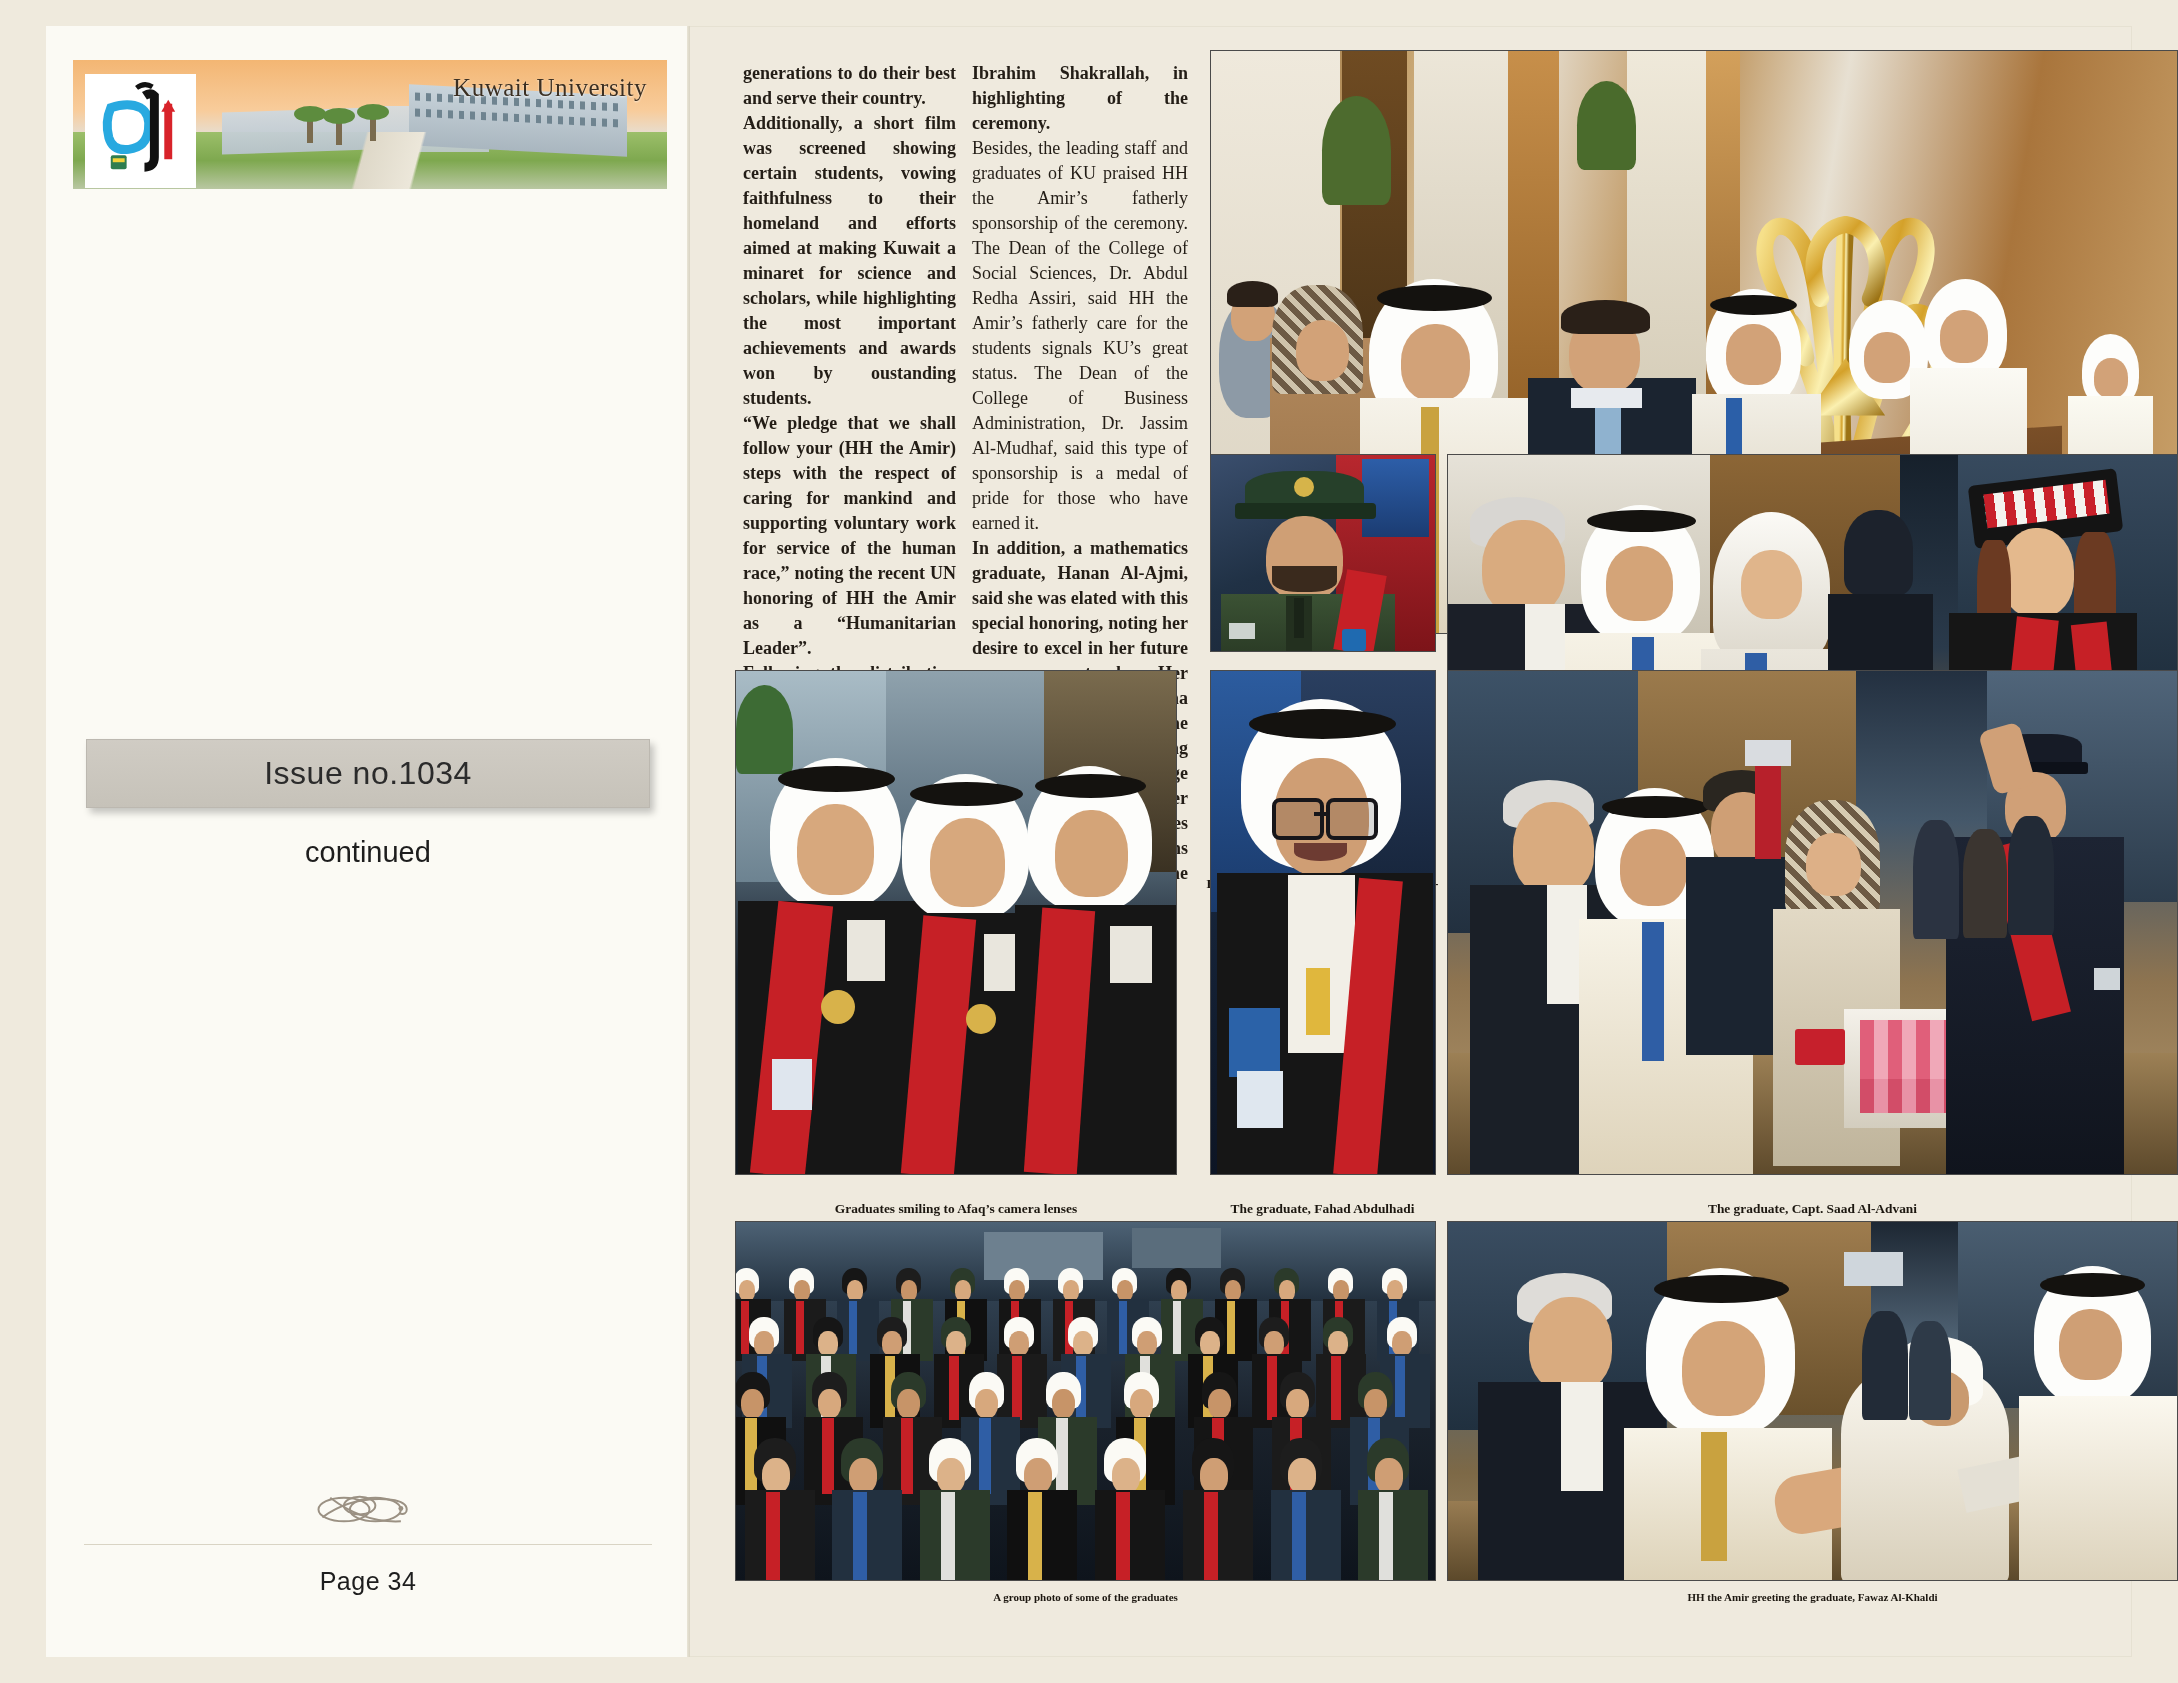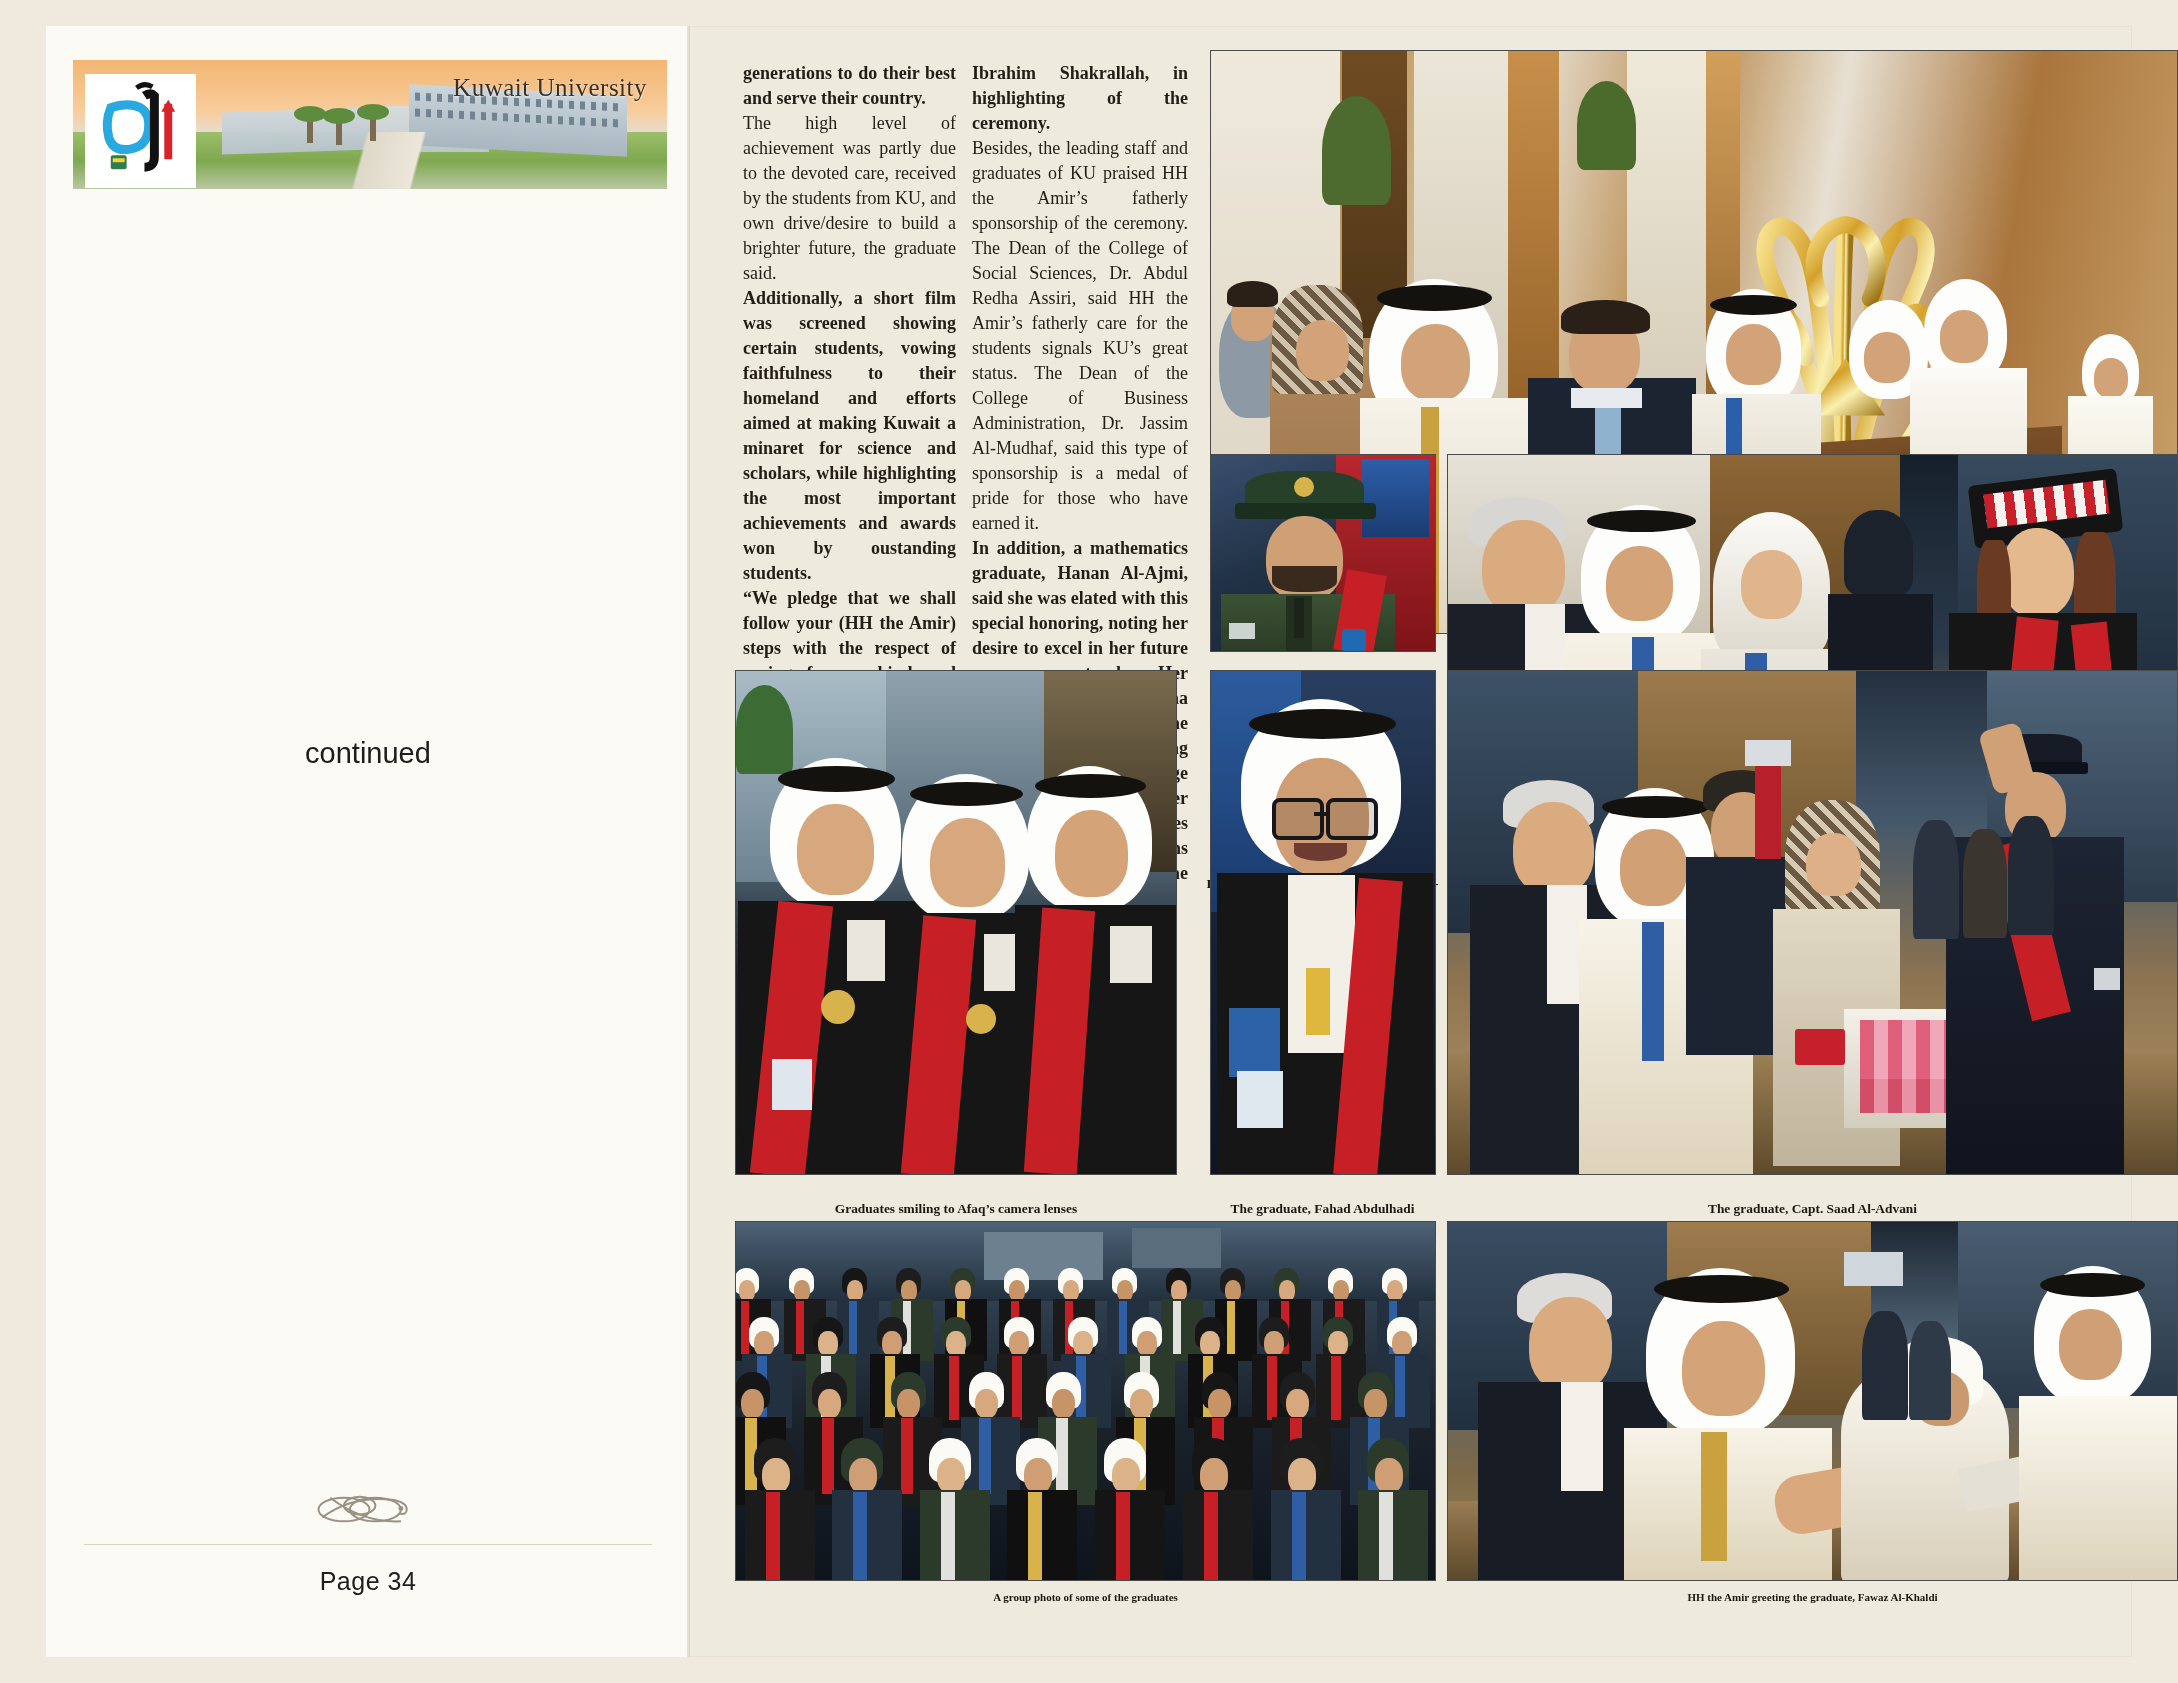--- a/index.html
+++ b/index.html
@@ -188,20 +188,23 @@
           <path d="M84 30 l0 56" stroke="#d8232a" stroke-width="8" fill="none"></path>
           <path d="M84 26 l-7 12 l14 0 z" fill="#d8232a"></path>
           <rect x="26" y="82" width="16" height="14" rx="2" fill="#2e7d4f"></rect>
           <rect x="28" y="85" width="12" height="4" fill="#f2d23a"></rect>
         </svg>
       </div>
     </div>
 
     <div class="masthead">
 
+      <div class="issue-chip">
+        <span class="issue-text">Issue no.1034</span>
+      </div>
 
       <div class="continued">continued</div>
     </div>
 
     <div class="footer">
       <div class="flourish">
         <svg width="149" height="51" viewBox="0 0 150 52">
           <g fill="none" stroke="#9b9183" stroke-width="2">
             <ellipse cx="50" cy="26" rx="26" ry="12"></ellipse>
             <ellipse cx="82" cy="26" rx="26" ry="12"></ellipse>
@@ -212,21 +215,20 @@
           <circle cx="108" cy="25" r="2.5" fill="#9b9183"></circle>
         </svg>
       </div>
       <div class="footrule"></div>
       <div class="pagenum">Page 34</div>
     </div>
   </div>
 
   <div class="col col1">
     <p class="b">generations to do their best and serve their country.</p>
-    <p>The high level of achievement was partly due to the devoted care, received by the students from KU, and own drive/desire to build a brighter future, the graduate said.</p>
     <p class="b">Additionally, a short film was screened showing certain students, vowing faithfulness to their homeland and efforts aimed at making Kuwait a minaret for science and scholars, while highlighting the most important achievements and awards won by oustanding students.</p>
     <p class="b">“We pledge that we shall follow your (HH the Amir) steps with the respect of caring for mankind and supporting voluntary work for service of the human race,” noting the recent UN honoring of HH the Amir as a “Humanitarian Leader”.</p>
     <p class="b">Following the distribution of certificates, HH the Amir received a memorial gift from KU, designed by the talented KU engineer,</p>
   </div>
 
   <div class="col col2">
     <p class="b">Ibrahim Shakrallah, in highlighting of the ceremony.</p>
     <p>Besides, the leading staff and graduates of KU praised HH the Amir’s fatherly sponsorship of the ceremony. The Dean of the College of Social Sciences, Dr. Abdul Redha Assiri, said HH the Amir’s fatherly care for the students signals KU’s great status. The Dean of the College of Business Administration, Dr. Jassim Al-Mudhaf, said this type of sponsorship is a medal of pride for those who have earned it.</p>
     <p class="b">In addition, a mathematics graduate, Hanan Al-Ajmi, said she was elated with this special honoring, noting her desire to excel in her future career as a teacher. Her fellow graduate, Jumana Al-Babtain, said HH the Amir’s personal honoring of the students would nudge her toward further excellence. Other graduates echoed identical expressions of gratitude to HH the Amir.</p>
   </div>

